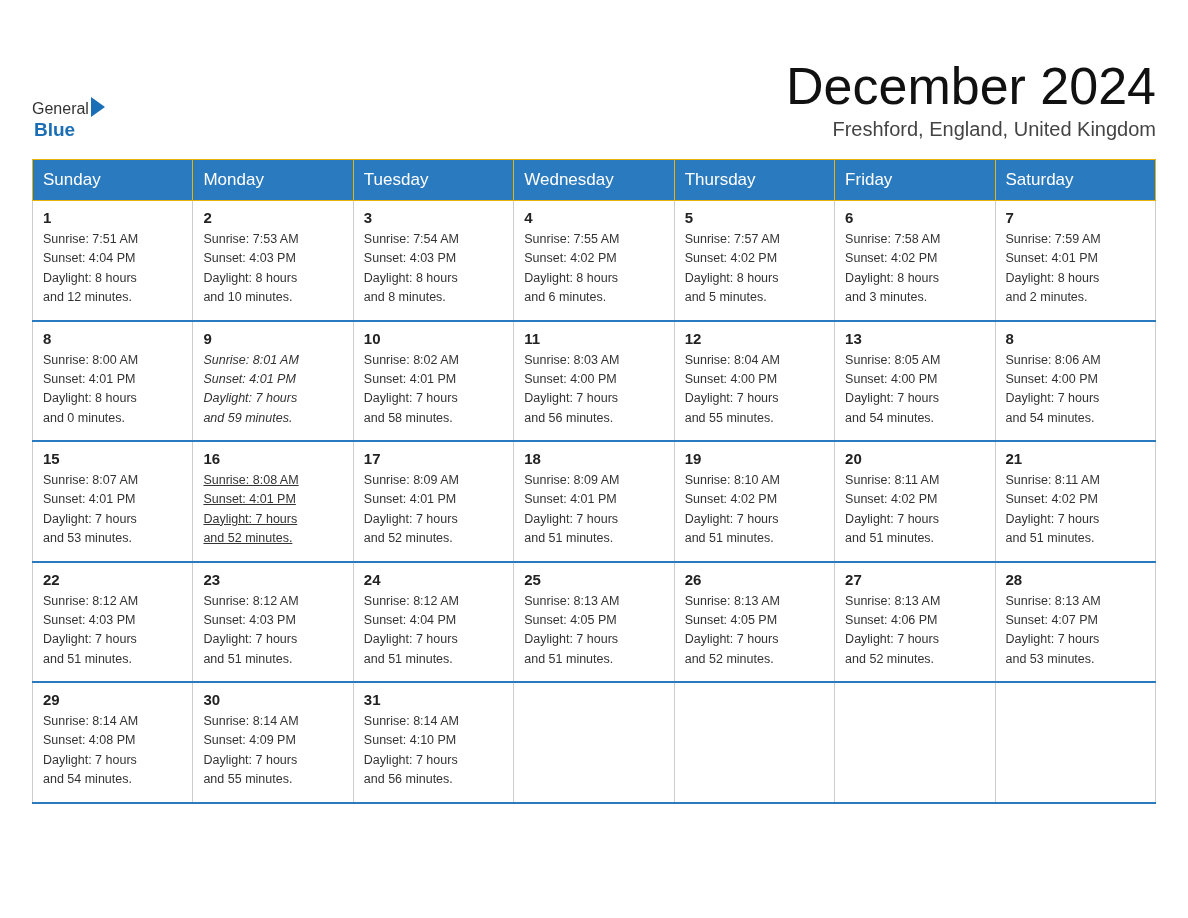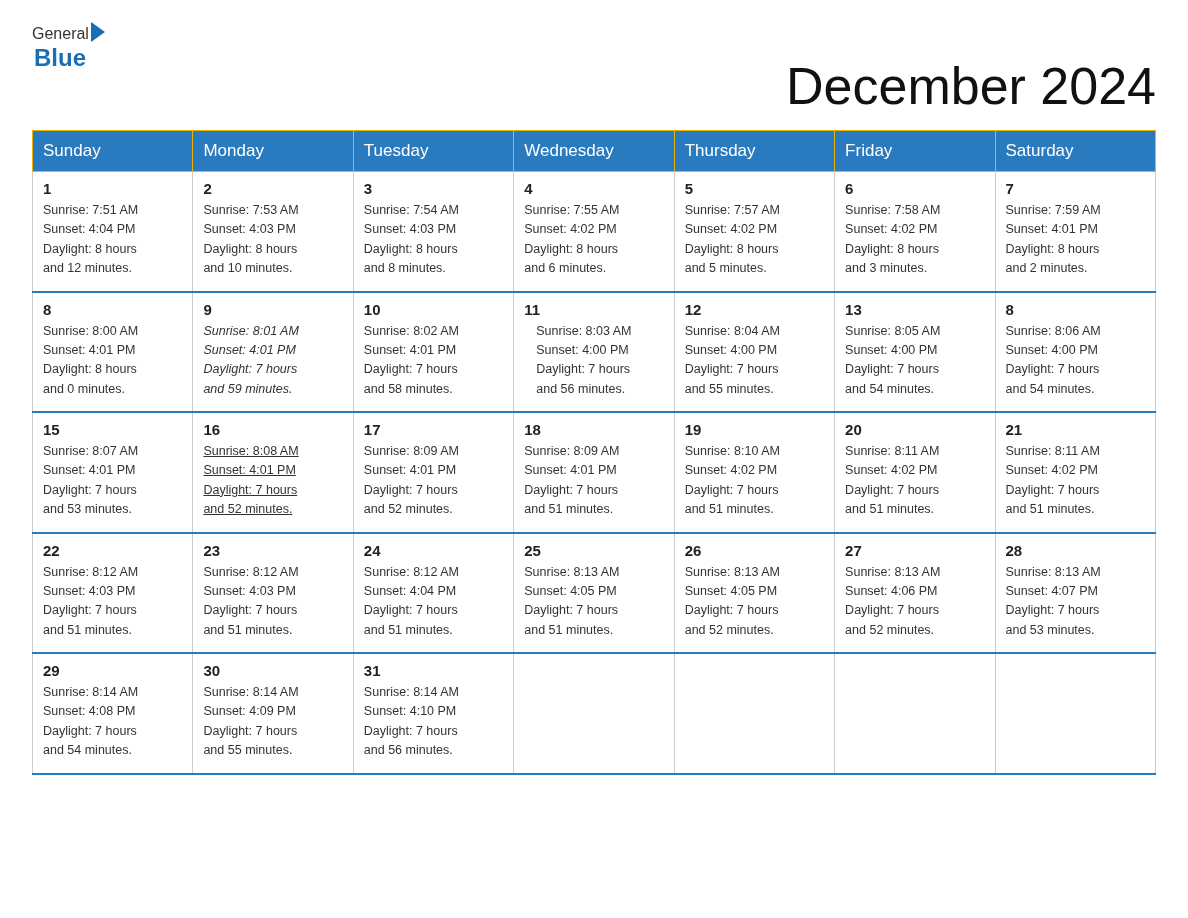--- a/index.html
+++ b/index.html
@@ -9,21 +9,21 @@
       color: #222;
       width: 1188px;
       min-height: 918px;
     }
     .page {
       padding: 24px 32px 24px 32px;
     }
     .header {
       display: flex;
       justify-content: space-between;
-      align-items: flex-start;
+      align-items: flex-end;
       margin-bottom: 18px;
       gap: 44px;
     }
     .logo {
       display: flex;
       flex-direction: column;
       align-items: flex-start;
     }
     .logo-general {
       color: #333;
@@ -35,21 +35,21 @@
       border-left: 14px solid #1a6eb5;
       border-top: 10px solid transparent;
       border-bottom: 10px solid transparent;
       margin-left: 2px;
       vertical-align: middle;
       position: relative;
       top: -2px;
     }
     .logo-blue {
       color: #1a6eb5;
-      font-size: 24px;
+      font-size: 19px;
       font-weight: bold;
     }
     .title-section {
       text-align: right;
       margin-top: 36px;
     }
     .month-title {
       font-size: 52px;
       font-weight: normal;
       color: #111;
@@ -117,20 +117,21 @@
       <div class="logo-line1">
         <span class="logo-general">General</span>
         <span class="logo-arrow"></span>
       </div>
       <div class="logo-line2">
         <span class="logo-blue">Blue</span>
       </div>
     </div>
     <div class="title-section">
       <div class="month-title">December 2024</div>
+      <div class="location">Freshford, England, United Kingdom</div>
     </div>
   </div>
 
   <table>
     <thead>
       <tr>
       <th>Sunday</th>
           <th>Monday</th>
           <th>Tuesday</th>
           <th>Wednesday</th>
@@ -208,21 +209,21 @@
           </td>
           <td>
             <span class="day-num">10</span>
             <div class="day-info" style="white-space: pre-line;">Sunrise: 8:02 AM
 Sunset: 4:01 PM
 Daylight: 7 hours
 and 58 minutes.</div>
           </td>
           <td>
             <span class="day-num">11</span>
-            <div class="day-info" style="white-space: pre-line; margin-left: 12px;">Sunrise: 8:03 AM
+            <div class="day-info" style="white-space: pre-line;">Sunrise: 8:03 AM
 Sunset: 4:00 PM
 Daylight: 7 hours
 and 56 minutes.</div>
           </td>
           <td>
             <span class="day-num">12</span>
             <div class="day-info" style="white-space: pre-line;">Sunrise: 8:04 AM
 Sunset: 4:00 PM
 Daylight: 7 hours
 and 55 minutes.</div>

